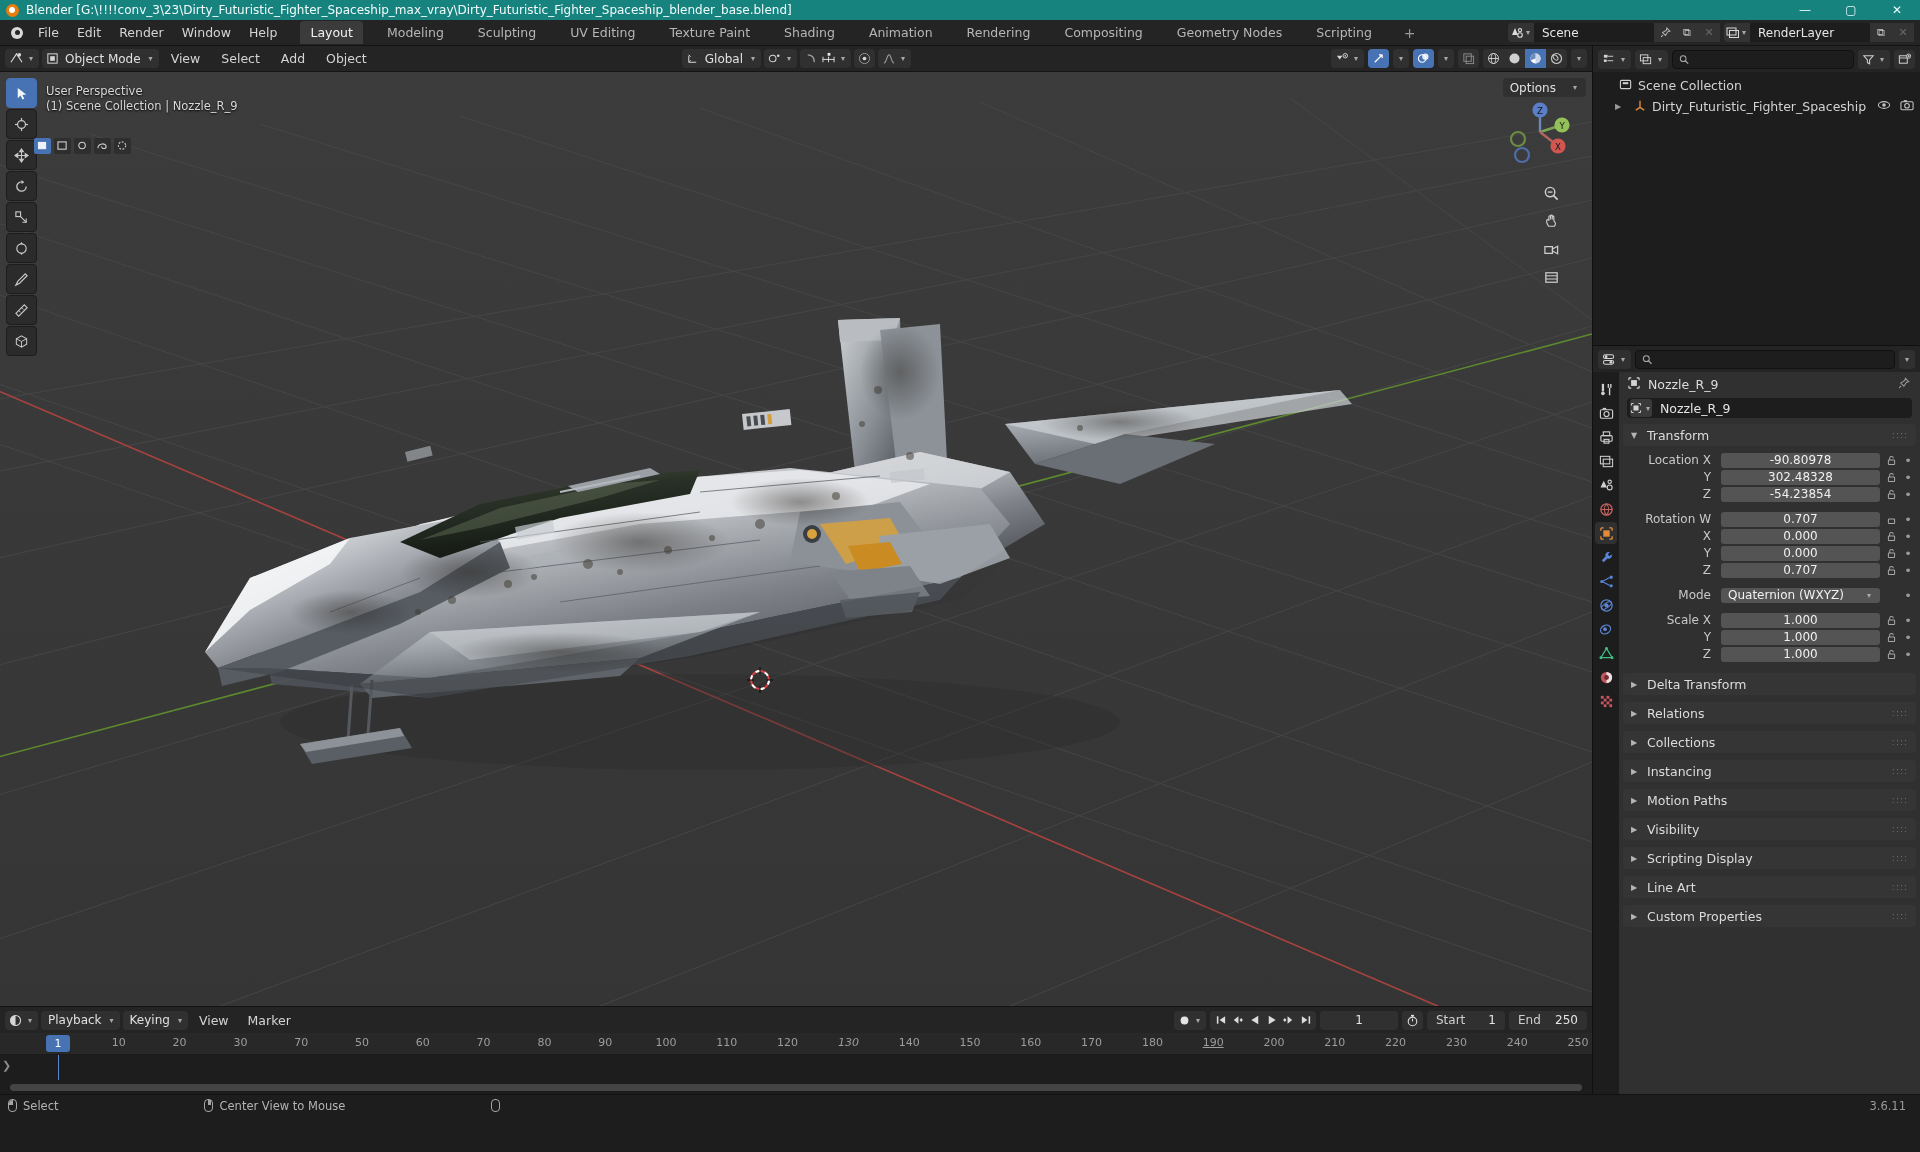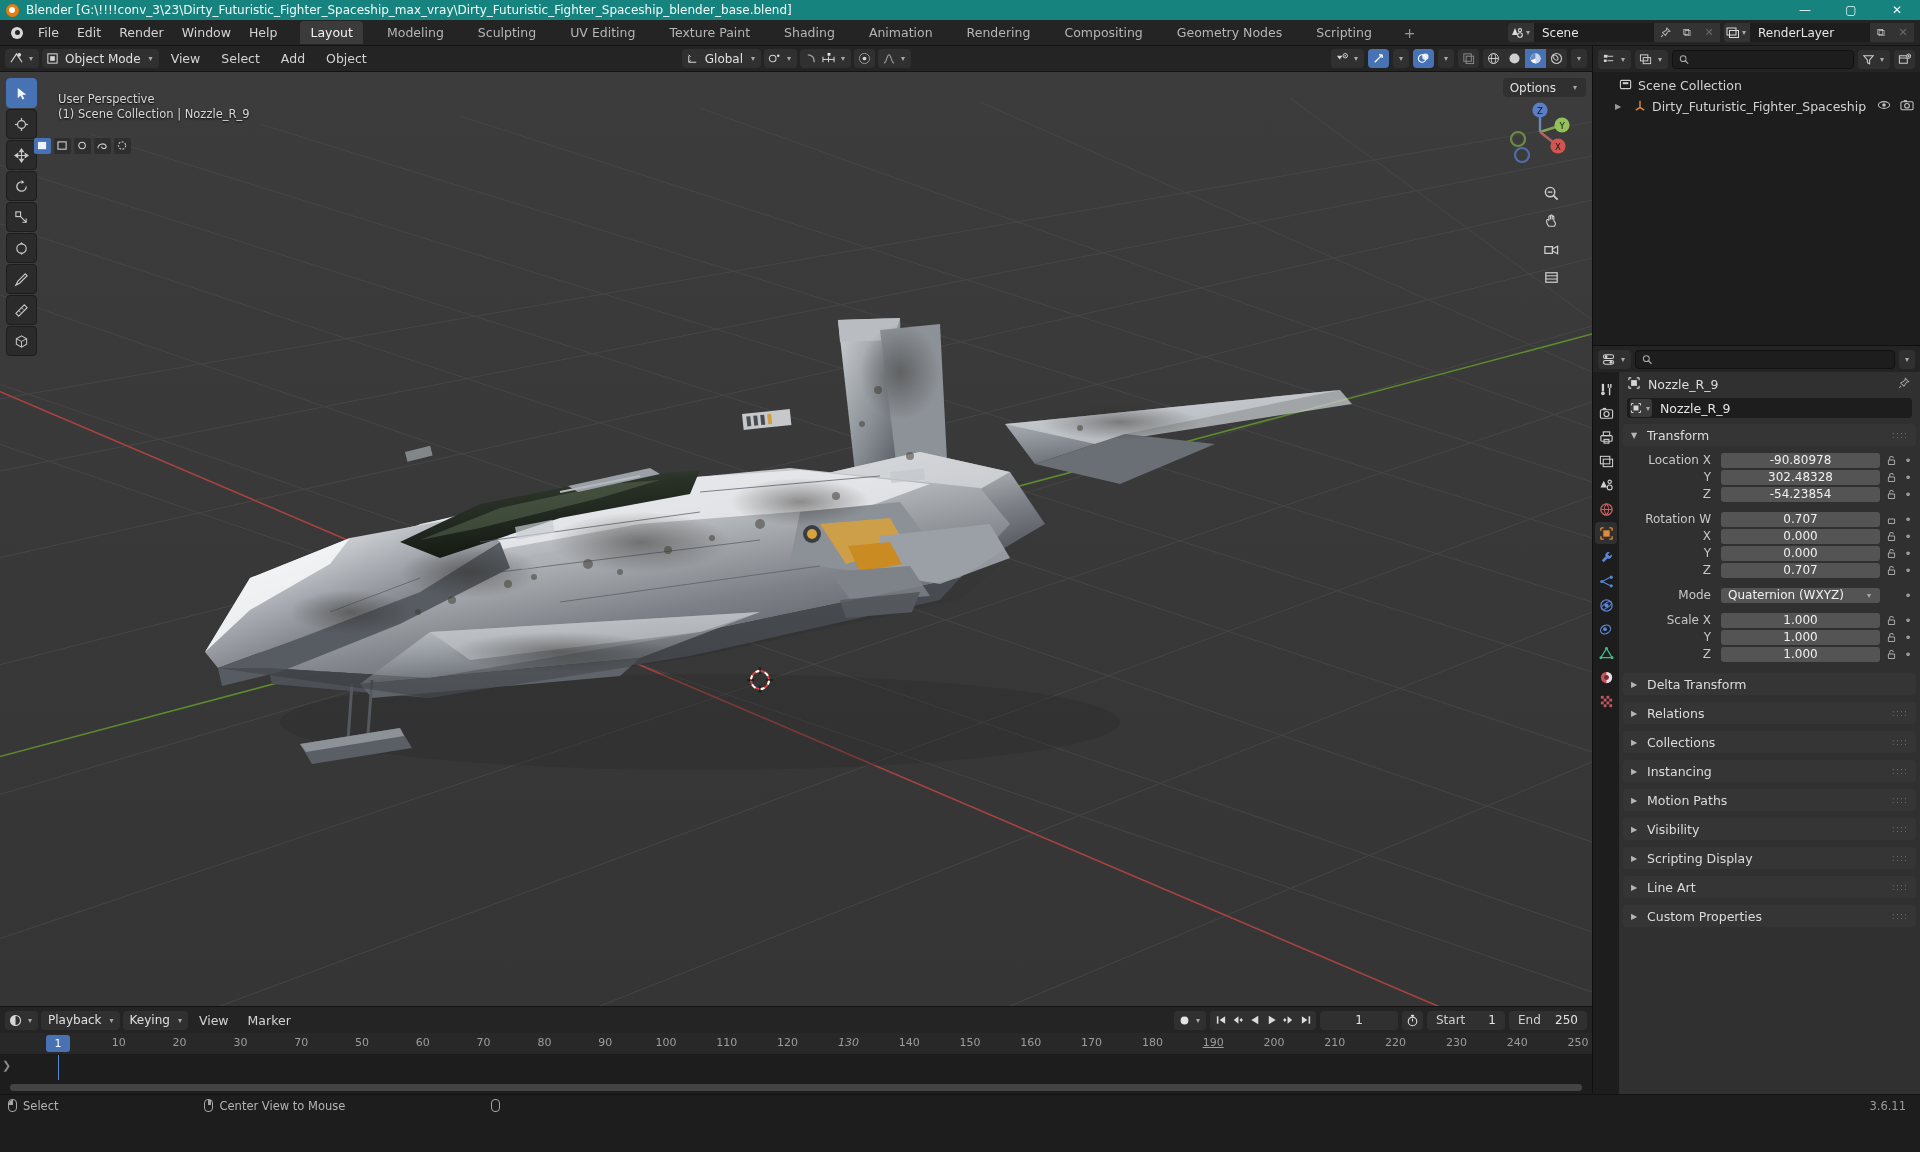--- a/index.html
+++ b/index.html
@@ -56,22 +56,22 @@
   .chev{font-size:8px;color:#a8a8a8;padding:0 2px;}
   .toggle-on{background:#4772b3 !important;}
   .seg{display:flex;background:#303030;border-radius:4px;height:19px;overflow:hidden;}
   .seg div{width:21px;height:19px;display:flex;align-items:center;justify-content:center;}
   .seg div.on{background:#4772b3;}
   .vp-hdr-right{margin-left:auto;display:flex;align-items:center;gap:4px;}
 
   #viewport{flex:1;position:relative;overflow:hidden;background:#393939;}
   #vp-options{position:absolute;right:6px;top:6px;background:#303030;border-radius:4px;
     height:19px;display:flex;align-items:center;padding:0 7px;gap:15px;font-size:12px;color:#e0e0e0;z-index:9;justify-content:flex-end;}
-  #vp-info{position:absolute;left:58px;top:12px;font-size:11.5px;color:#d8d8d8;
-    line-height:15px;text-shadow:0 1px 2px #000;z-index:8;margin-top:8px;}
+  #vp-info{position:absolute;left:46px;top:12px;font-size:11.5px;color:#d8d8d8;
+    line-height:15px;text-shadow:0 1px 2px #000;z-index:8;}
 
   
   #vp-toolbar{position:absolute;left:6px;top:6px;width:31px;display:flex;flex-direction:column;
     gap:1px;z-index:9;}
   .tool{width:31px;height:30px;background:#2b2b2b;border-radius:4px;display:flex;
     align-items:center;justify-content:center;border:1px solid #1c1c1c;}
   .tool.active{background:#4772b3;border-color:#4772b3;}
   .tool svg{opacity:.93;}
   #vp-gizmos{position:absolute;left:34px;top:66px;display:flex;gap:3px;z-index:9;}
   .gz{width:17px;height:16px;background:#2e2e2e;border-radius:2px;display:flex;

